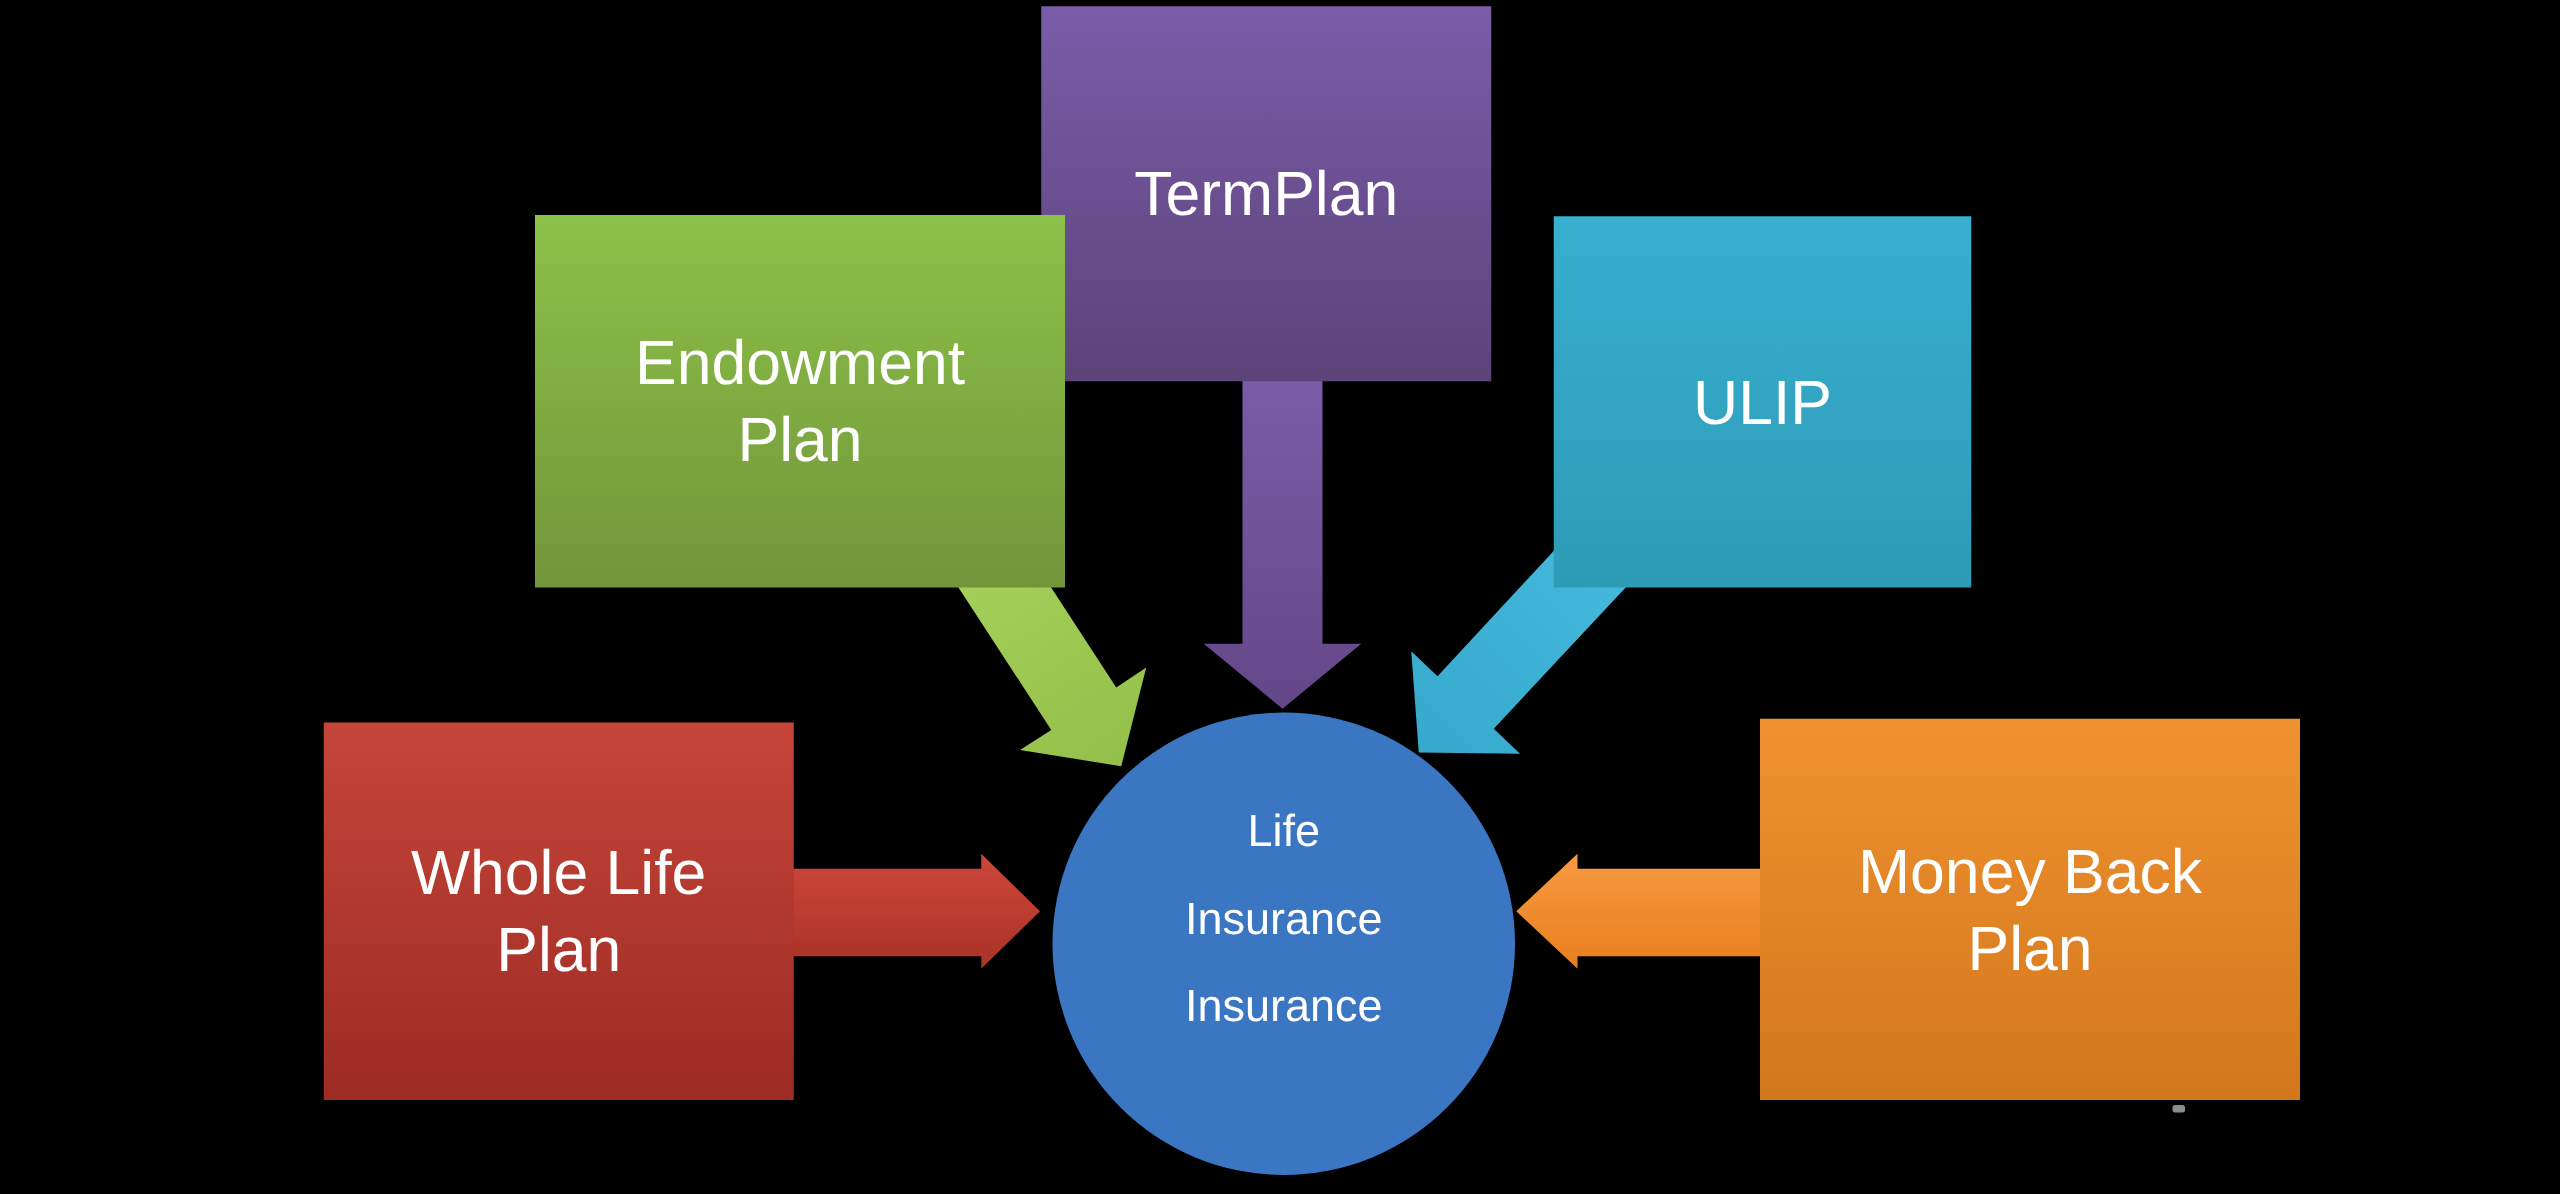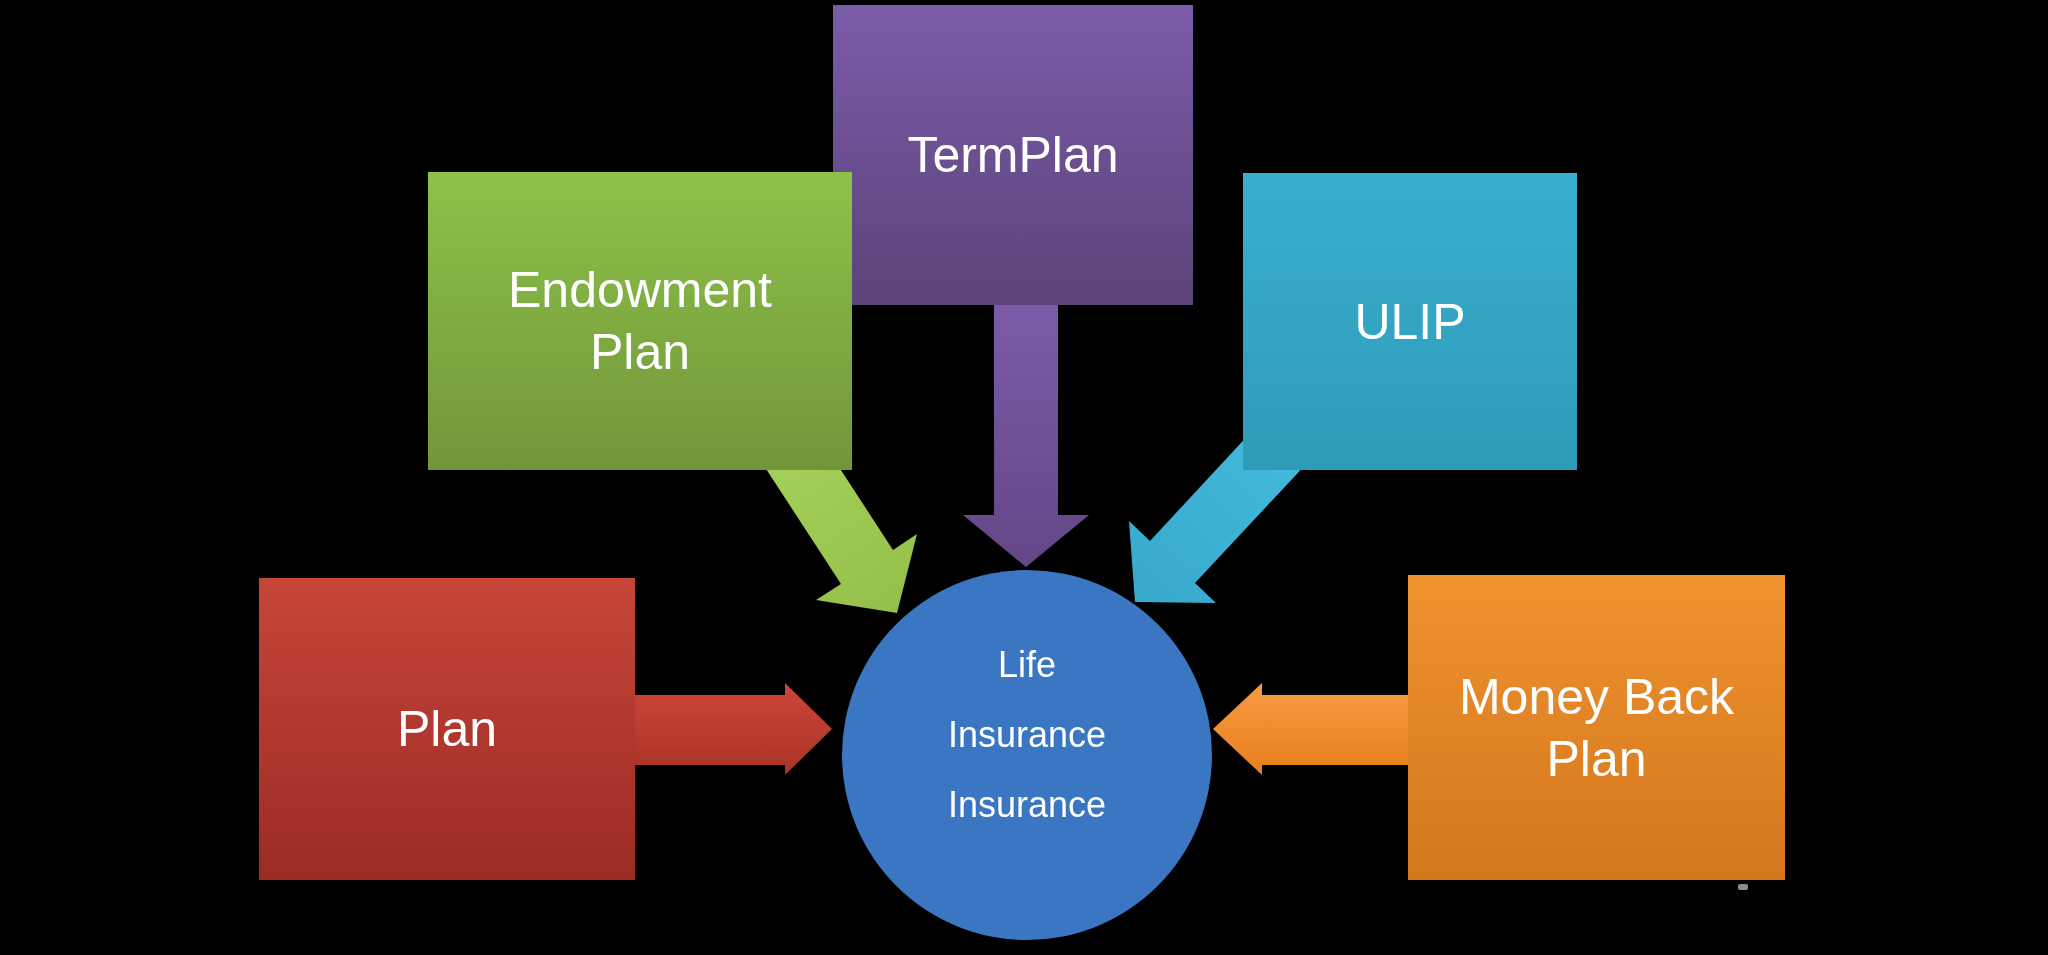--- a/index.html
+++ b/index.html
@@ -16,21 +16,21 @@
     display:flex;align-items:center;justify-content:center;
     color:#fff;text-align:center;
   }
   .box .label{font-size:50px;line-height:62px;}
   .circle{border-radius:50%;}
   .circle .label{font-size:36px;line-height:70px;padding-bottom:40px;}
   #box-term     {left:833px;  top:5px;   width:360px; height:300px;}
   #box-endowment{left:428px;  top:172px; width:424px; height:298px;}
   #box-ulip     {left:1243px; top:173px; width:334px; height:297px;}
   #box-whole    {left:259px;  top:578px; width:376px; height:302px;}
-  #box-money    {left:1408px; top:575px; width:377px; height:305px;}
+  #box-money    {left:1408px; top:575px; width:432px; height:305px;}
   #node-center  {left:842px;  top:570px; width:370px; height:370px;}
   .speck{
     position:absolute;z-index:3;
     left:1738px;top:884px;width:10px;height:6px;
     background:#9fa8a4;border-radius:2px;opacity:.85;
   }
 </style>
 </head>
 <body>
 
@@ -81,20 +81,21 @@
   </div>
 
   <div class="node box" id="box-ulip" style="background: linear-gradient(rgb(56, 175, 208) 0%, rgb(46, 155, 182) 100%);">
     <div class="label">
       <div>ULIP</div>
     </div>
   </div>
 
   <div class="node box" id="box-whole" style="background: linear-gradient(rgb(198, 69, 57) 0%, rgb(156, 43, 36) 100%);">
     <div class="label">
+      <div>Whole Life</div>
       <div>Plan</div>
     </div>
   </div>
 
   <div class="node box" id="box-money" style="background: linear-gradient(rgb(240, 146, 47) 0%, rgb(211, 119, 29) 100%);">
     <div class="label">
       <div>Money Back</div>
       <div>Plan</div>
     </div>
   </div>

